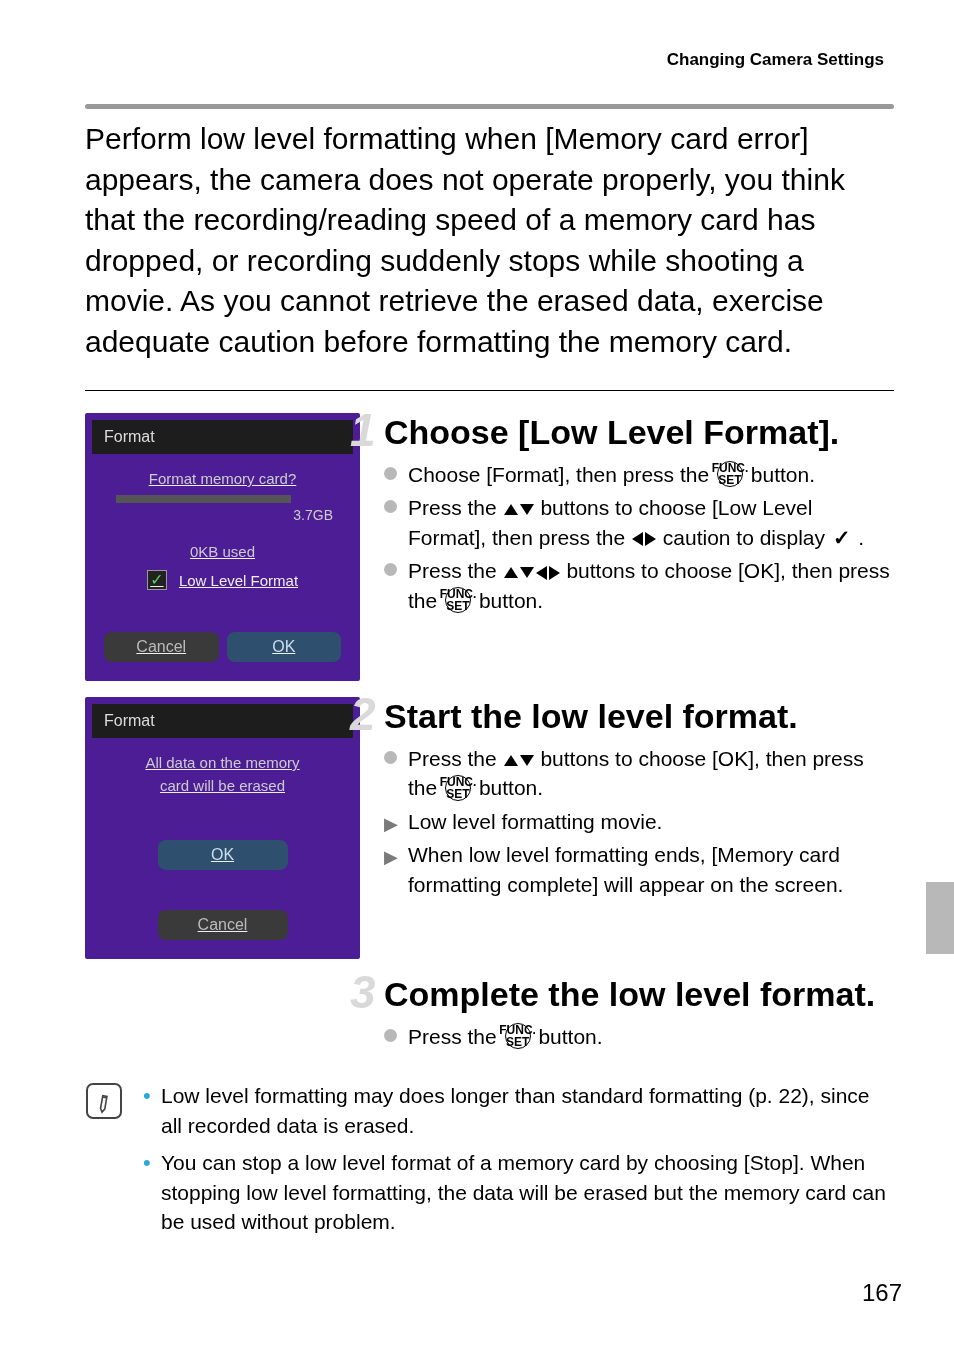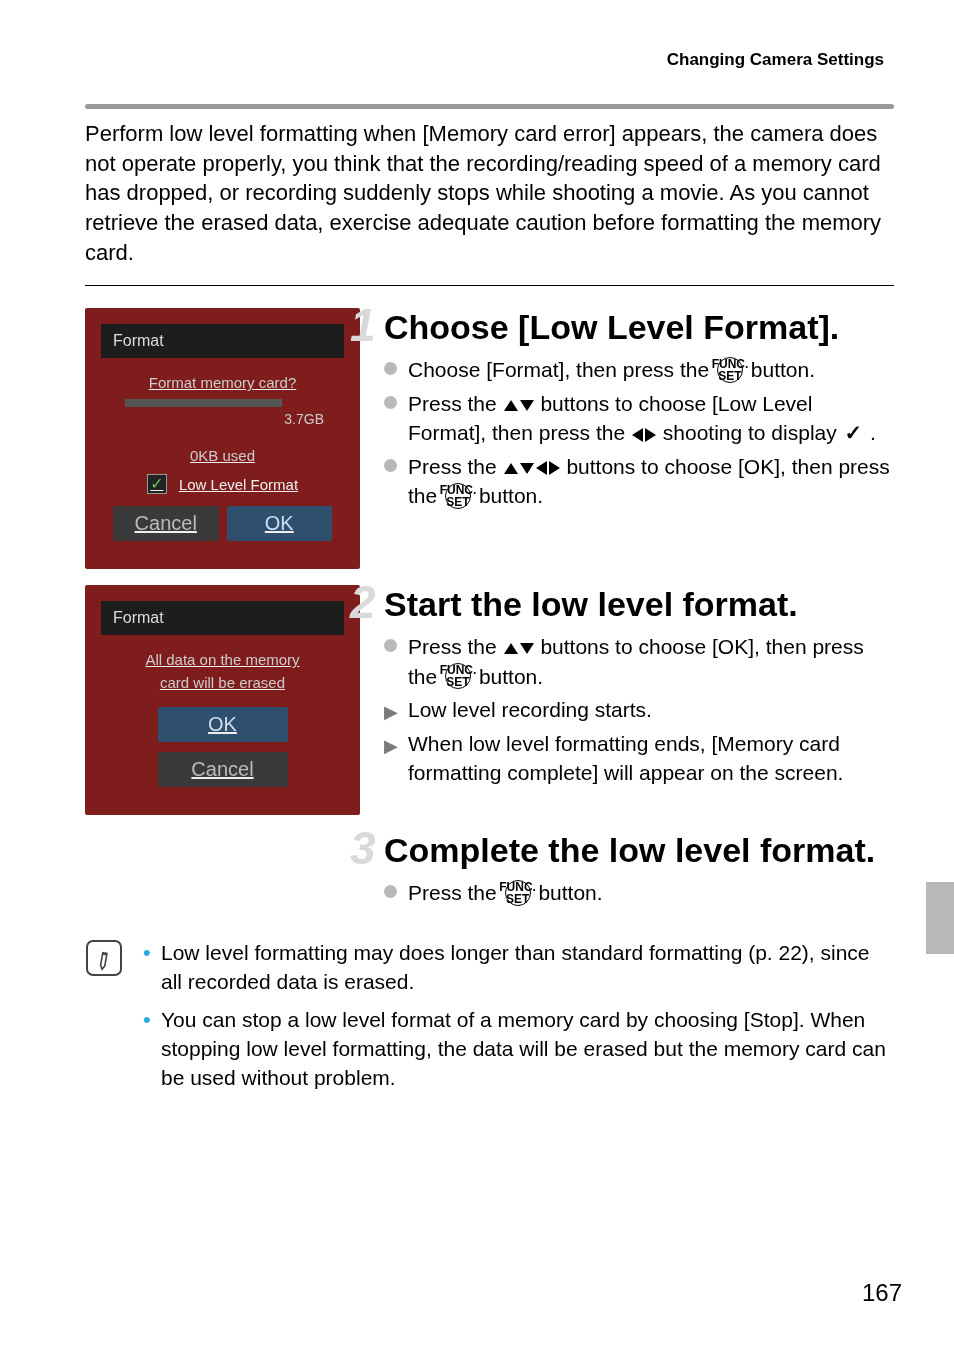--- a/index.html
+++ b/index.html
@@ -17,41 +17,41 @@
     right: 0;
     top: 882px;
     width: 28px;
     height: 72px;
     background: #b8b8b8;
   }
   .header-area { text-align: right; font-weight: bold; font-size: 17px; margin-bottom: 28px; padding-right: 10px;}
   .section-title-row { display:flex; align-items:center; gap:10px; margin-bottom:10px;}
   .section-title { font-family: Arial Black, Arial, sans-serif; font-weight: 900; font-size: 30px; letter-spacing: -0.5px; }
   .title-rule { flex:1; height:5px; background:#999; border-radius:3px; margin-top:6px;}
-  .intro-text { font-size: 22px; line-height: 1.35; margin-bottom: 18px; }
+  .intro-text { font-size: 30px; line-height: 1.35; margin-bottom: 28px; }
   .divider { border:none; border-top:1px solid #000; margin: 14px 0 22px 0;}
   .steps-wrap { display:flex; flex-direction:column; gap:16px; }
   .step-row { display:flex; gap:24px; align-items:flex-start; }
   .left-col { width: 275px; flex:0 0 275px; }
   .right-col { flex:1; position:relative; }
   .camera-screen {
-    background:#7f1d1d; color:#eee; border-radius:2px; padding:16px; overflow:hidden;
+    background:#4c1d95; color:#eee; border-radius:2px; padding:7px; overflow:hidden;
     font-size:15px;
   }
   .camera-title-bar { background:#1d1d1d; padding:8px 12px; font-size:16px; color:#ddd;}
   .camera-body { padding:10px 12px 12px 12px; text-align:center;text-decoration:underline; }
   .camera-line { color:#ccc; margin:6px 0; font-size:15px;}
   .progress-bar { height:8px; background:#555; margin:8px 50px 4px 12px; position:relative;}
   .progress-right { float:right; color:#ccc; font-size:14px; margin-right:8px;}
   .clearfix::after{content:"";display:table;clear:both;}
   .chk-row { display:flex; align-items:center; justify-content:center; gap:12px; margin-top:10px;}
   .chk-box { width:20px; height:20px; border:1px solid #999; background:#222; display:flex; align-items:center; justify-content:center;}
   .chk-mark { color:#5cd05c; font-size:16px; line-height:1;}
   .cam-btn-row { display:flex; gap:8px; margin-top:12px;}
-  .cam-btn { flex:1; background:#3a3a3a; color:#bbb; text-align:center; padding:6px 0; font-size:20px; border-radius:2px;}
+  .cam-btn { flex:1; background:#3a3a3a; color:#bbb; text-align:center; padding:6px 0; font-size:16px; border-radius:8px;margin-top:30px;}
   .cam-btn.hl { background:#2f4f6f; color:#cde;}
   .cam-btn-stack { display:flex; flex-direction:column; gap:10px; align-items:center; margin-top:16px;}
   .cam-btn-stack .cam-btn { width:130px; flex:none;}
   .step-num {
     position:absolute; left:-34px; top:-10px; font-size:46px; font-weight:900;
     color:#d9d9d9; font-family: Arial Black, Arial, sans-serif; font-style:italic;
   }
   .step-title { font-size:34px; font-weight:bold; margin-bottom:8px; }
   .bullets { list-style:none; padding:0; margin:0; }
   .bullets li { position:relative; padding-left:24px; font-size:21px; line-height:1.4; margin-bottom:4px;}
@@ -137,21 +137,21 @@
               <span>FUNC.<br>SET</span>
             </span>
           <span> button.</span>
         </li>
         <li>
           <span class="bullet-dot"></span>
           <span>Press the </span>
           <span class="tri tri-up"></span><span class="tri tri-down"></span>
           <span> buttons to choose [Low Level Format], then press the </span>
           <span class="tri tri-left"></span><span class="tri tri-right"></span>
-          <span> shooting to display </span>
+          <span> caution to display </span>
           <span class="check-inline">✓</span>
           <span>.</span>
         </li>
         <li>
           <span class="bullet-dot"></span>
           <span>Press the </span>
           <span class="tri tri-up"></span><span class="tri tri-down"></span><span class="tri tri-left"></span><span class="tri tri-right"></span>
           <span> buttons to choose [OK], then press the </span>
           <span class="inline-icon">
               <span>FUNC.<br>SET</span>
@@ -185,21 +185,21 @@
           <span>Press the </span>
           <span class="tri tri-up"></span><span class="tri tri-down"></span>
           <span> buttons to choose [OK], then press the </span>
           <span class="inline-icon">
               <span>FUNC.<br>SET</span>
             </span>
           <span> button.</span>
         </li>
         <li>
           <span class="arrow-dot">▶</span>
-          <span>Low level recording starts.</span>
+          <span>Low level formatting movie.</span>
         </li>
         <li>
           <span class="arrow-dot">▶</span>
           <span>When low level formatting ends, [Memory card formatting complete] will appear on the screen.</span>
         </li>
       </ul>
     </div>
   </div>
 
   <div class="step-row">

